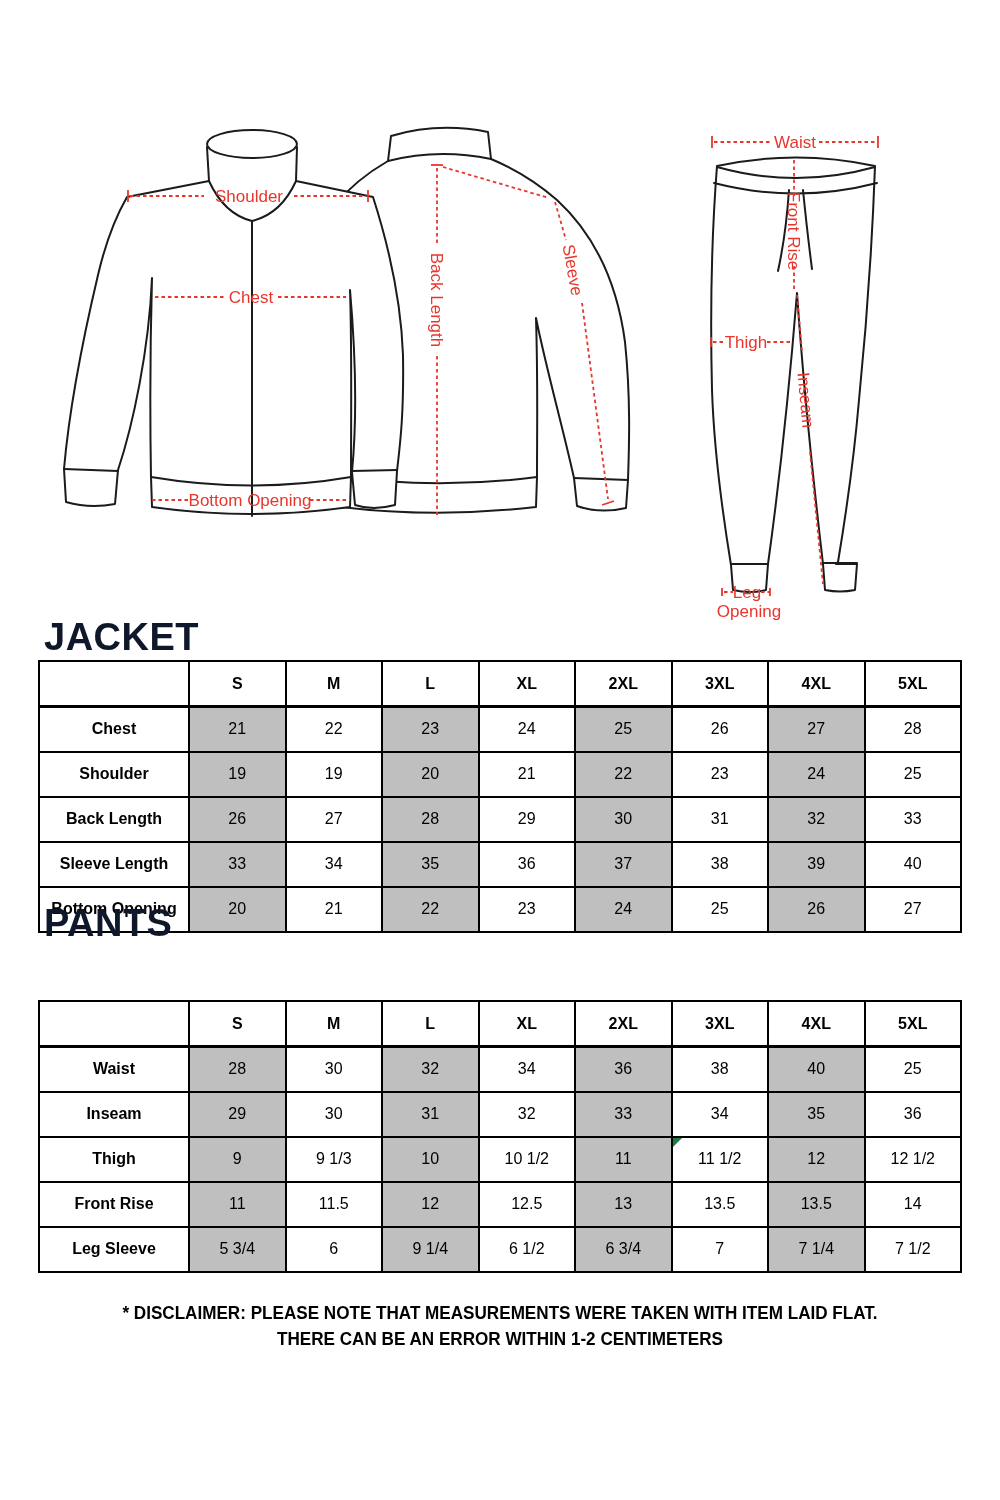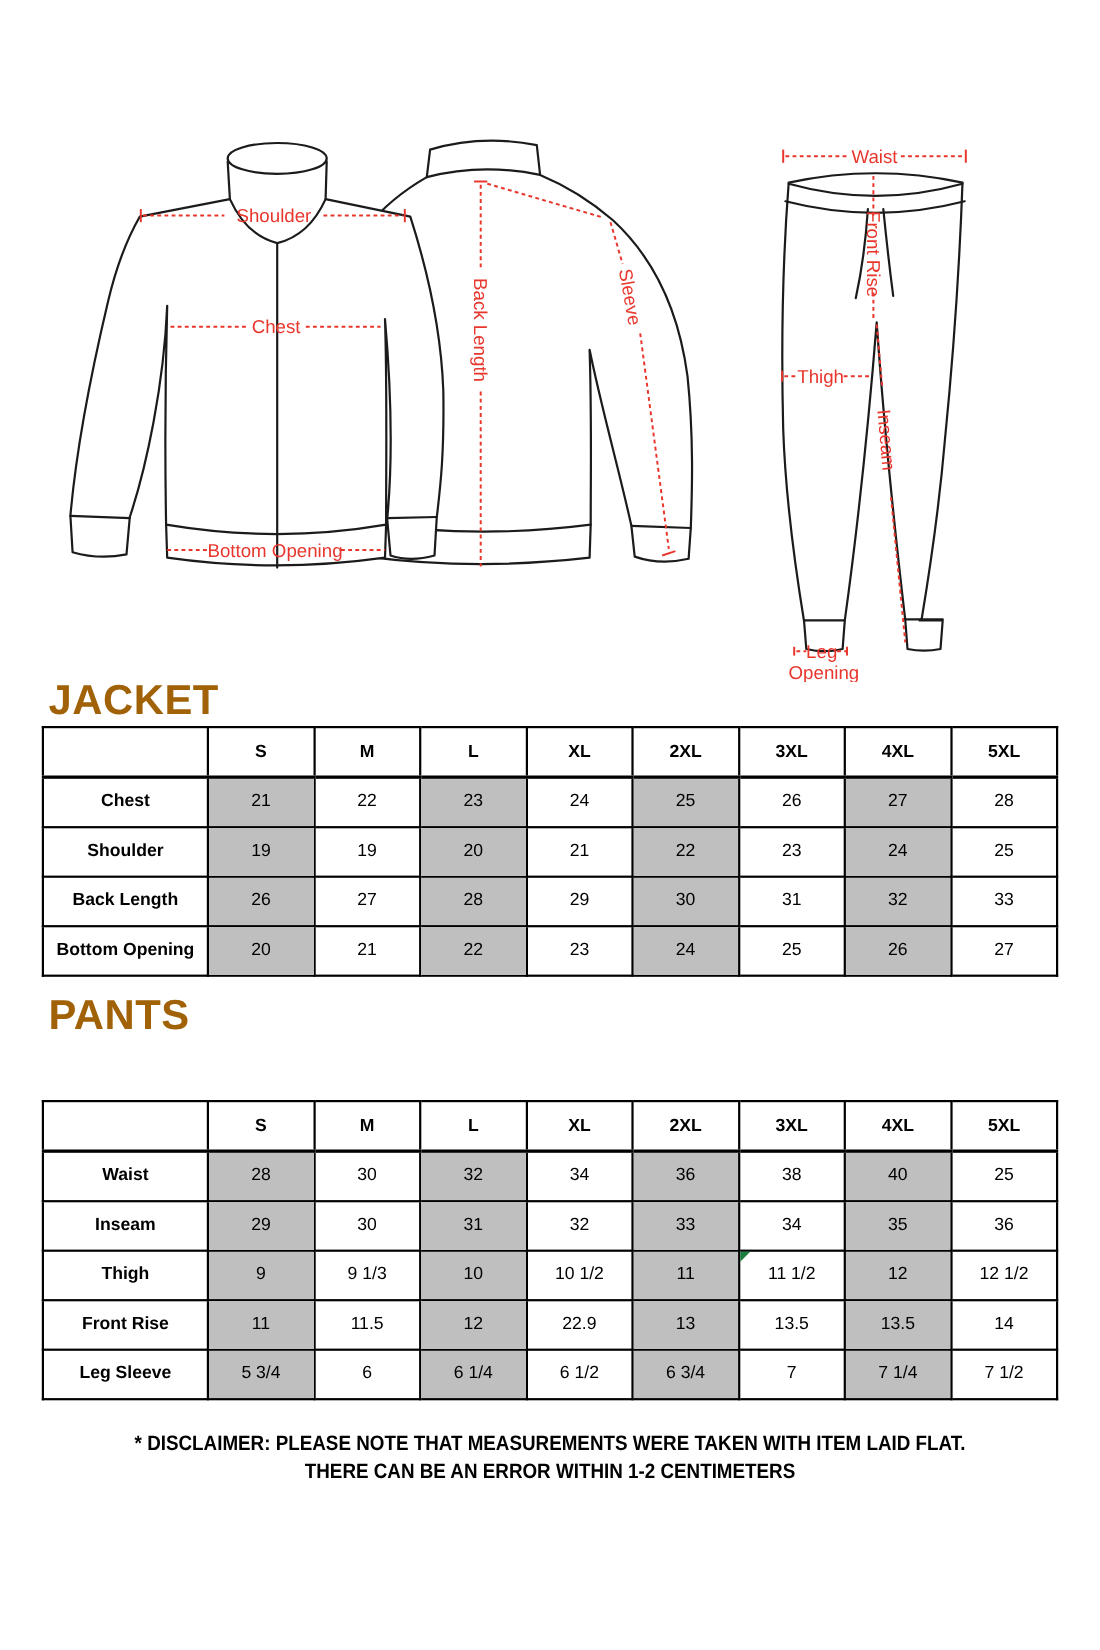--- a/index.html
+++ b/index.html
@@ -14,21 +14,21 @@
     font-family:"Liberation Sans", sans-serif;overflow:hidden;
   }
   #diagram{position:absolute;left:0;top:0;}
   .garment{fill:#ffffff;stroke:var(--ink);stroke-width:2;stroke-linejoin:round;stroke-linecap:round;}
   .gline{fill:none;stroke:var(--ink);stroke-width:2;stroke-linecap:round;}
   .measure{fill:none;stroke:var(--red);stroke-width:1.8;stroke-dasharray:3.5 3;}
   .mtick{fill:none;stroke:var(--red);stroke-width:1.8;}
   .mlabel{fill:var(--red);font-family:"Liberation Sans",sans-serif;font-size:17px;}
   .mid{text-anchor:middle;}
   .section-heading{
-    position:absolute;left:44px;font-size:38px;font-weight:bold;color:#a16207;
+    position:absolute;left:44px;font-size:38px;font-weight:bold;color:#0f172a;
     letter-spacing:0.5px;line-height:1;
   }
   #jacket-heading{top:618px;}
   #pants-heading{top:904px;}
   .size-table{
     position:absolute;left:38px;width:924px;border-collapse:collapse;table-layout:fixed;
     background:#fff;
   }
   #jacket-table{top:660px;}
   #pants-table{top:1000px;}
@@ -201,20 +201,31 @@
         <td class="shaded">26</td>
         <td>27</td>
         <td class="shaded">28</td>
         <td>29</td>
         <td class="shaded">30</td>
         <td>31</td>
         <td class="shaded">32</td>
         <td>33</td>
       </tr>
       <tr>
+        <th>Sleeve Length</th>
+        <td class="shaded">33</td>
+        <td>34</td>
+        <td class="shaded">35</td>
+        <td>36</td>
+        <td class="shaded">37</td>
+        <td>38</td>
+        <td class="shaded">39</td>
+        <td>40</td>
+      </tr>
+      <tr>
         <th>Bottom Opening</th>
         <td class="shaded">20</td>
         <td>21</td>
         <td class="shaded">22</td>
         <td>23</td>
         <td class="shaded">24</td>
         <td>25</td>
         <td class="shaded">26</td>
         <td>27</td>
       </tr>
@@ -269,31 +280,31 @@
         <td class="shaded">11</td>
         <td>11 1/2<span class="note-marker"></span></td>
         <td class="shaded">12</td>
         <td>12 1/2</td>
       </tr>
       <tr>
         <th>Front Rise</th>
         <td class="shaded">11</td>
         <td>11.5</td>
         <td class="shaded">12</td>
-        <td>22.9</td>
+        <td>12.5</td>
         <td class="shaded">13</td>
         <td>13.5</td>
         <td class="shaded">13.5</td>
         <td>14</td>
       </tr>
       <tr>
         <th>Leg Sleeve</th>
         <td class="shaded">5 3/4</td>
         <td>6</td>
-        <td class="shaded">6 1/4</td>
+        <td class="shaded">9 1/4</td>
         <td>6 1/2</td>
         <td class="shaded">6 3/4</td>
         <td>7</td>
         <td class="shaded">7 1/4</td>
         <td>7 1/2</td>
       </tr>
     </tbody>
   </table>
 
 <div id="disclaimer">

